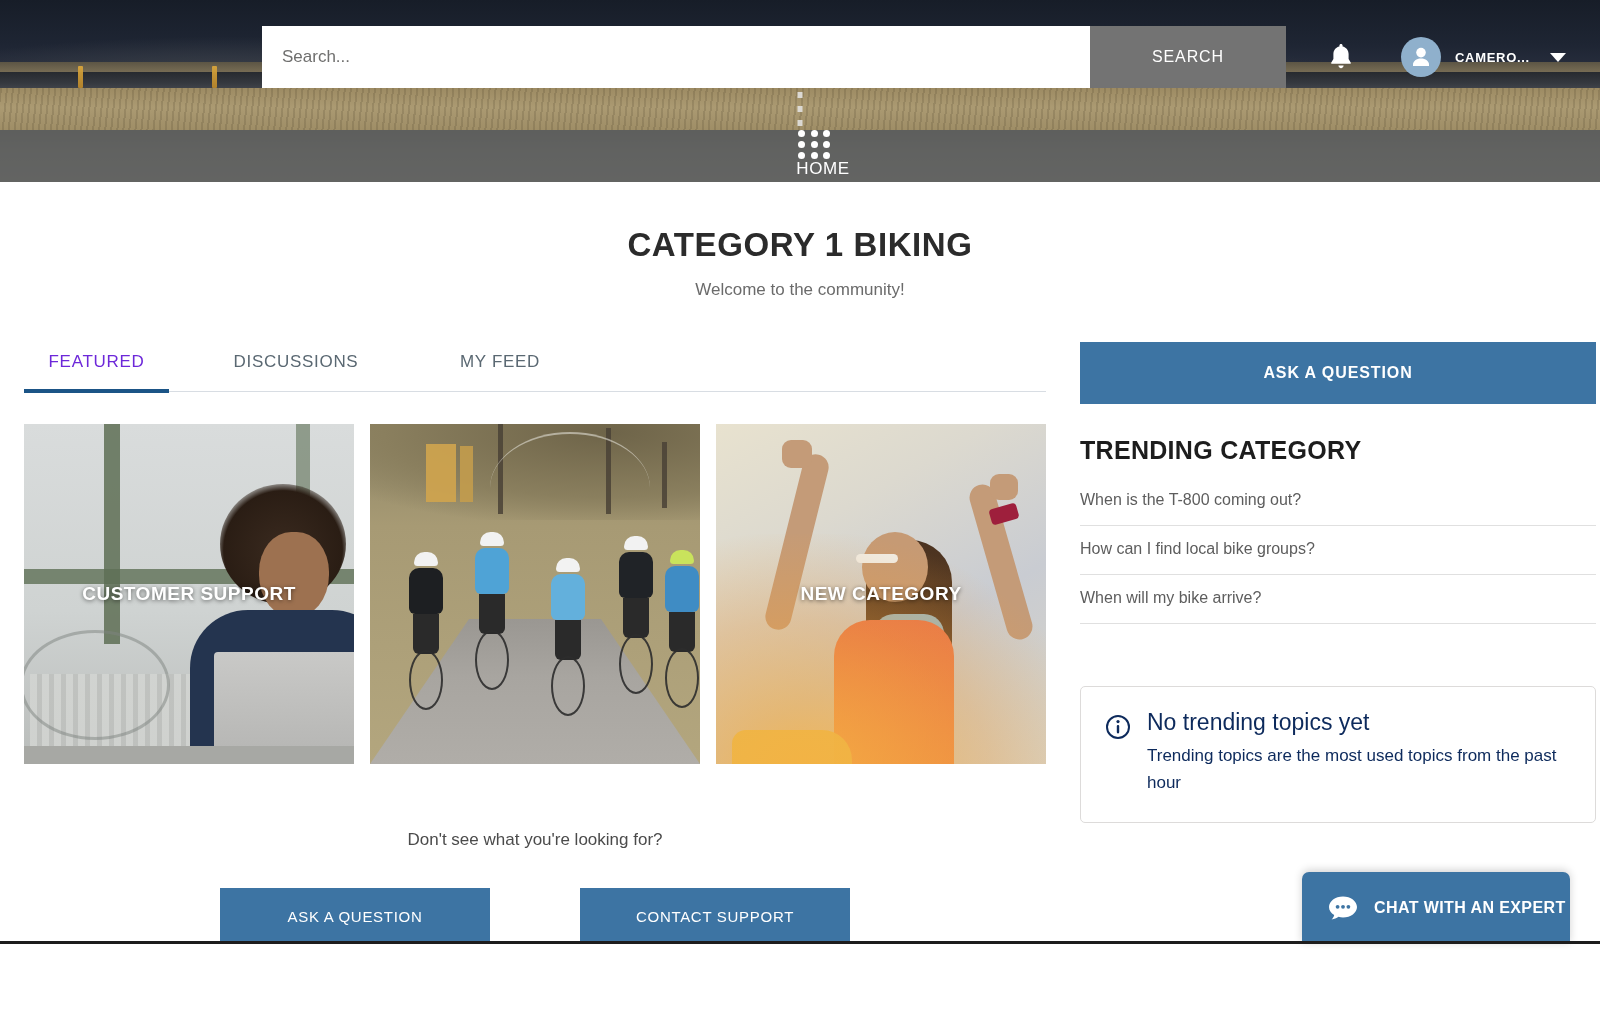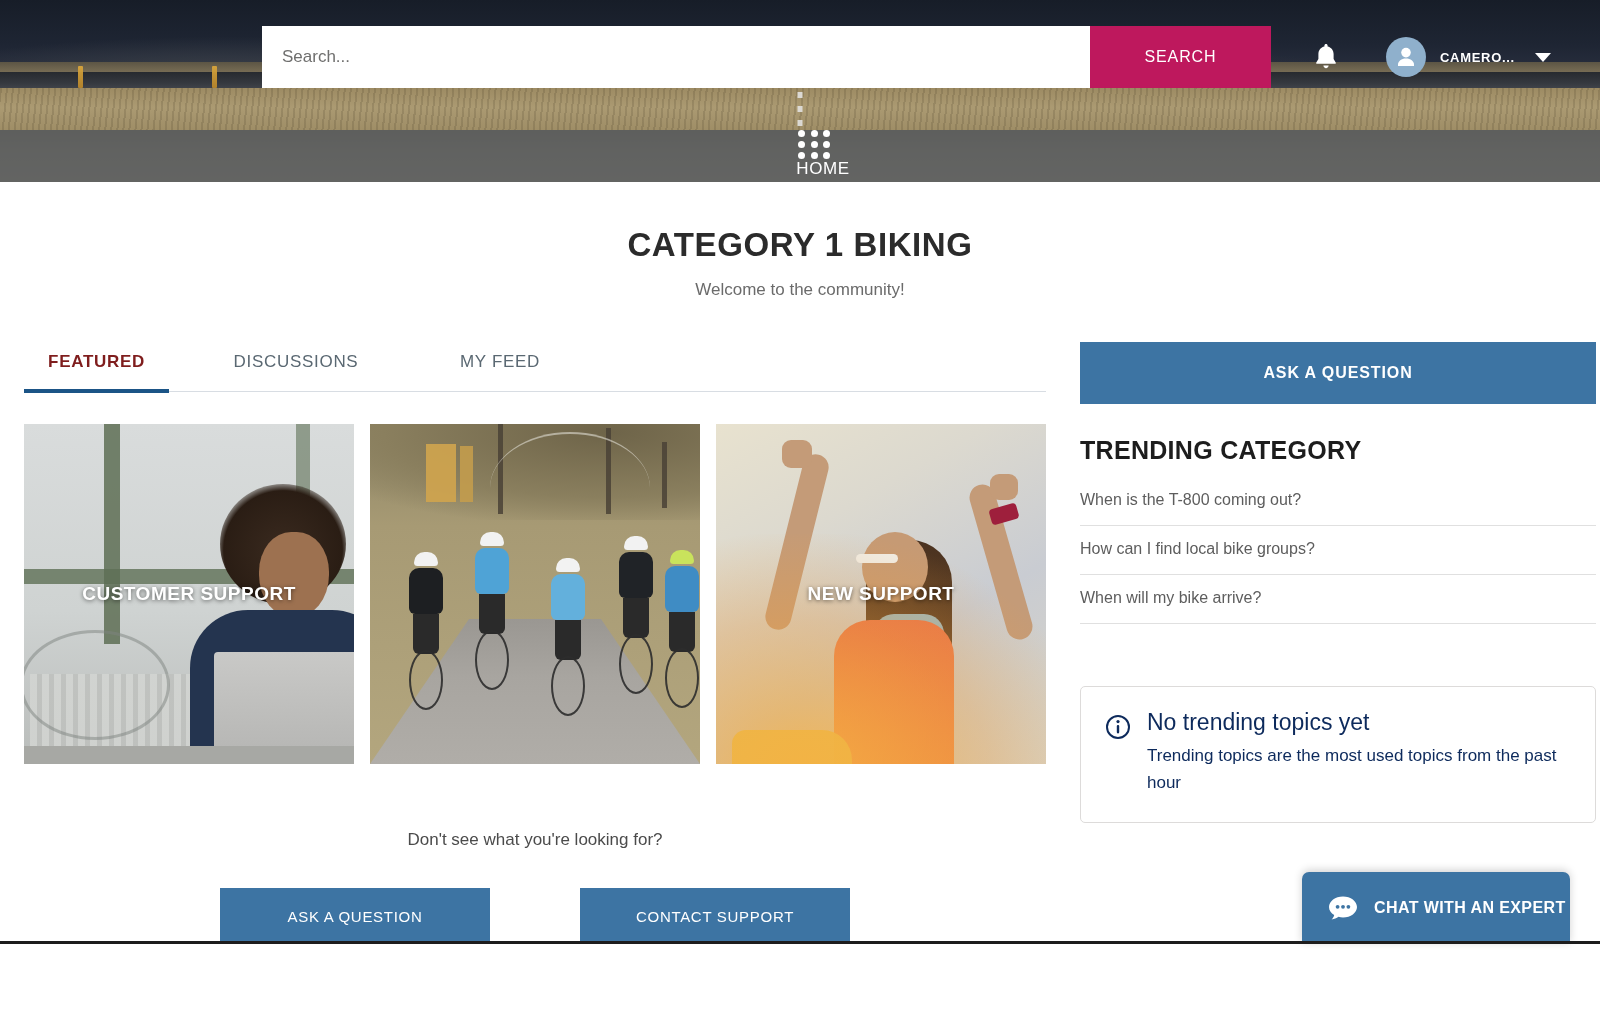--- a/index.html
+++ b/index.html
@@ -76,22 +76,22 @@
   }
   .search-wrap { display: flex; margin-left: 246px; }
   .search-input {
     width: 828px; height: 62px;
     border: none; outline: none; background: #ffffff;
     font-size: 17px; color: #3e3e3c; padding: 0 20px;
     font-family: "Liberation Sans", sans-serif;
   }
   .search-input::placeholder { color: #6f6f6e; }
   .search-btn {
-    width: 181px; height: 62px; border: none; cursor: pointer;
-    background: #be185d; color: #fff;
+    width: 196px; height: 62px; border: none; cursor: pointer;
+    background: #737373; color: #fff;
     font-size: 16px; letter-spacing: .9px; font-weight: 400;
     font-family: "Liberation Sans", sans-serif;
   }
   .bell {
     margin-left: 42px; width: 26px; height: 30px;
     position: relative; cursor: pointer;
   }
   .bell svg { display: block; }
   .avatar {
     margin-left: 47px; width: 40px; height: 40px; border-radius: 50%;
@@ -150,21 +150,21 @@
   
   .tabs { display: flex; border-bottom: 1px solid #d8dde3; }
   .tab {
     font-size: 17px; color: #5a6872; letter-spacing: .7px;
     padding: 10px 0 17px 0; cursor: pointer;
     border-bottom: 4px solid transparent; margin-bottom: -2px;
   }
   .tab:nth-child(1) { width: 145px; text-align: center; }
   .tab:nth-child(2) { width: 190px; text-align: center; margin-left: 32px; }
   .tab:nth-child(3) { width: 150px; text-align: center; margin-left: 34px; }
-  .tab.active { color: #7f1d1d; font-weight: bold; border-bottom-color: #1b5486; }
+  .tab.active { color: #6d28d9; font-weight: normal; border-bottom-color: #1b5486; }
 
   
   .cards { display: flex; margin-top: 32px; gap: 16px; }
   .card {
     position: relative; width: 332px; height: 340px;
     overflow: hidden; cursor: pointer;
   }
   .card-label {
     position: absolute; left: 0; right: 0; top: 50%;
     transform: translateY(-50%);
@@ -543,21 +543,21 @@
             <div class="c3-fist-r"></div>
             <div class="c3-band"></div>
             <div class="c3-hair"></div>
             <div class="c3-head"></div>
             <div class="c3-glasses"></div>
             <div class="c3-scarf"></div>
             <div class="c3-torso"></div>
             <div class="c3-yellow"></div>
             <div class="c3-glow"></div>
           </div>
-          <div class="card-label">NEW SUPPORT</div>
+          <div class="card-label">NEW CATEGORY</div>
         </div>
 
       </div>
 
       <div class="footer-note">Don't see what you're looking for?</div>
 
       <div class="footer-btns">
         <button class="btn-primary">ASK A QUESTION</button>
         <button class="btn-primary">CONTACT SUPPORT</button>
       </div>

